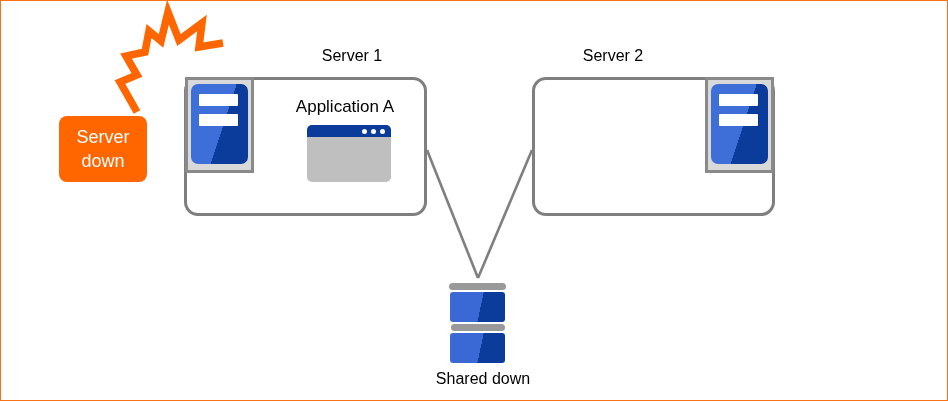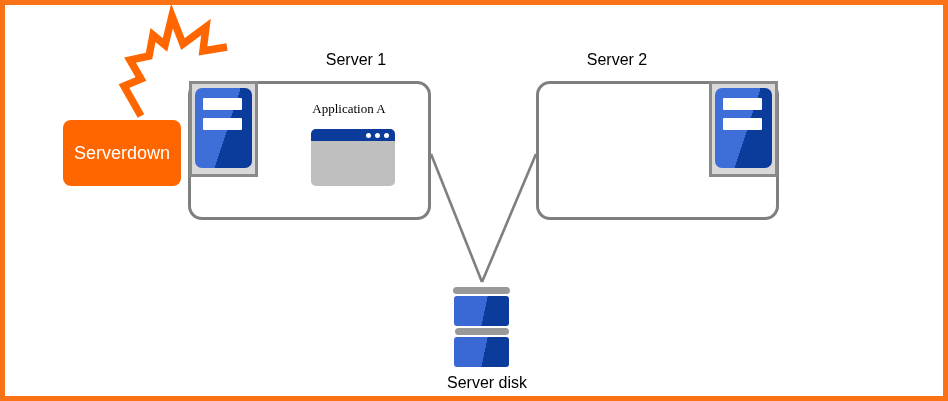--- a/index.html
+++ b/index.html
@@ -3,21 +3,21 @@
 <meta charset="utf-8">
 <style>
   html,body { margin:0; padding:0; background:#fff; }
   * { box-sizing: border-box; font-family:"Liberation Sans", sans-serif; }
 
   .canvas {
     position: relative;
     width: 948px;
     height: 401px;
     background: #ffffff;
-    border: 5px solid #f97316;
+    border: 1px solid #f97316;
     overflow: hidden;
   }
 
   .svg-layer {
     position:absolute; left:0; top:0; width:948px; height:401px;
     pointer-events:none;
   }
 
   
   .server-box {
@@ -58,21 +58,21 @@
   
   .diagram-label {
     position:absolute;
     color:#000;
     font-size:16px;
     text-align:center;
     white-space:nowrap;
   }
   .label-server1 { left:281px; top:46px; width:140px; }
   .label-server2 { left:542px; top:46px; width:140px;text-align:center; }
-  .label-app     { left:274px; top:96px; width:140px; font-size:13px;font-family:Liberation Serif, serif; }
+  .label-app     { left:274px; top:96px; width:140px; font-size:17px; }
   .label-disk    { left:412px; top:369px; width:140px; }
 
   
   .app-window {
     position:absolute;
     left:306px; top:124px;
     width:84px; height:57px;
     border-radius:5px;
     background:#bfbfbf;
     overflow:hidden;
@@ -106,27 +106,27 @@
     width:55px; height:30px;
     margin-top:2px;
     border-radius:3px;
     background:linear-gradient(102deg, #3a68d4 0%, #3a68d4 55%, #0b3c9b 55%, #0b3c9b 100%);
   }
 
   
   .alert-badge {
     position:absolute;
     left:58px; top:115px;
-    width:118px; height:66px;
+    width:88px; height:66px;
     background:#ff6600;
     border-radius:8px;
     color:#ffffff;
     font-size:18px;
     line-height:24px;
-    display:flex; flex-direction:row;
+    display:flex; flex-direction:column;
     align-items:center; justify-content:center;
   }
 </style>
 </head>
 <body>
 
 <div class="canvas">
 
   <svg class="svg-layer" viewBox="0 0 948 401">
     <line x1="426" y1="149" x2="477" y2="277" stroke="#7f7f7f" stroke-width="2.6"></line>
@@ -160,20 +160,20 @@
       <div class="bar b2"></div>
     </div>
   </div>
 
   <div class="disk">
     <div class="cap"></div>
     <div class="platter"></div>
     <div class="cap mid"></div>
     <div class="platter"></div>
   </div>
-  <div class="diagram-label label-disk">Server disk</div>
+  <div class="diagram-label label-disk">Shared down</div>
 
   <div class="alert-badge">
     <span>Server</span>
     <span>down</span>
   </div>
 
 </div>
 
 </body></html>

